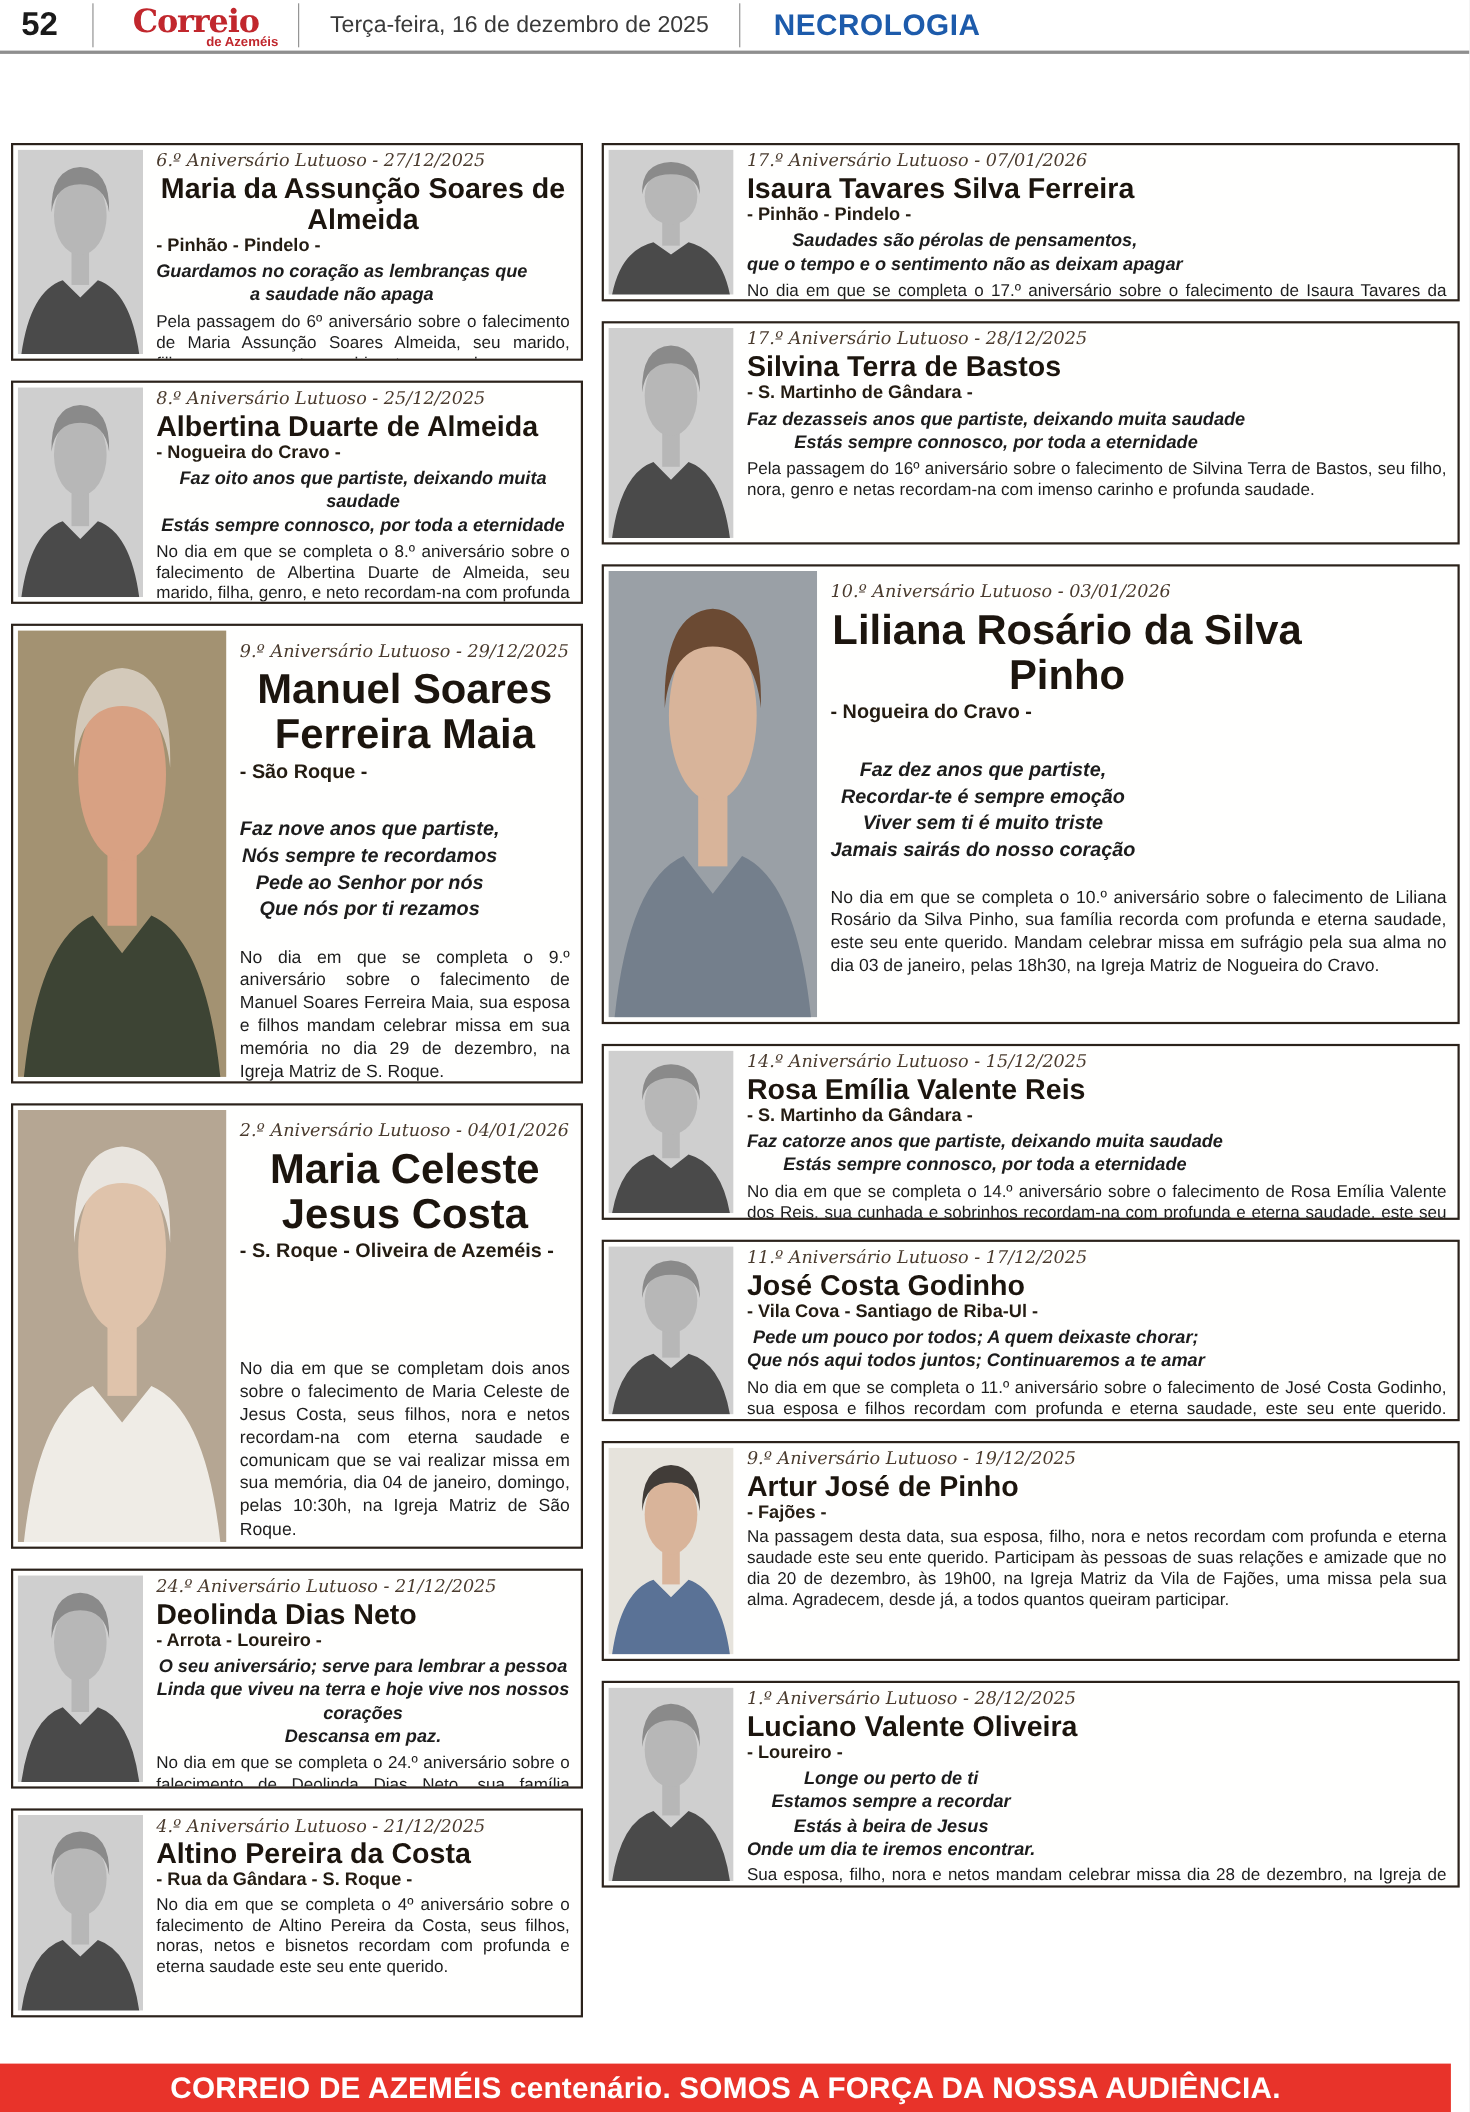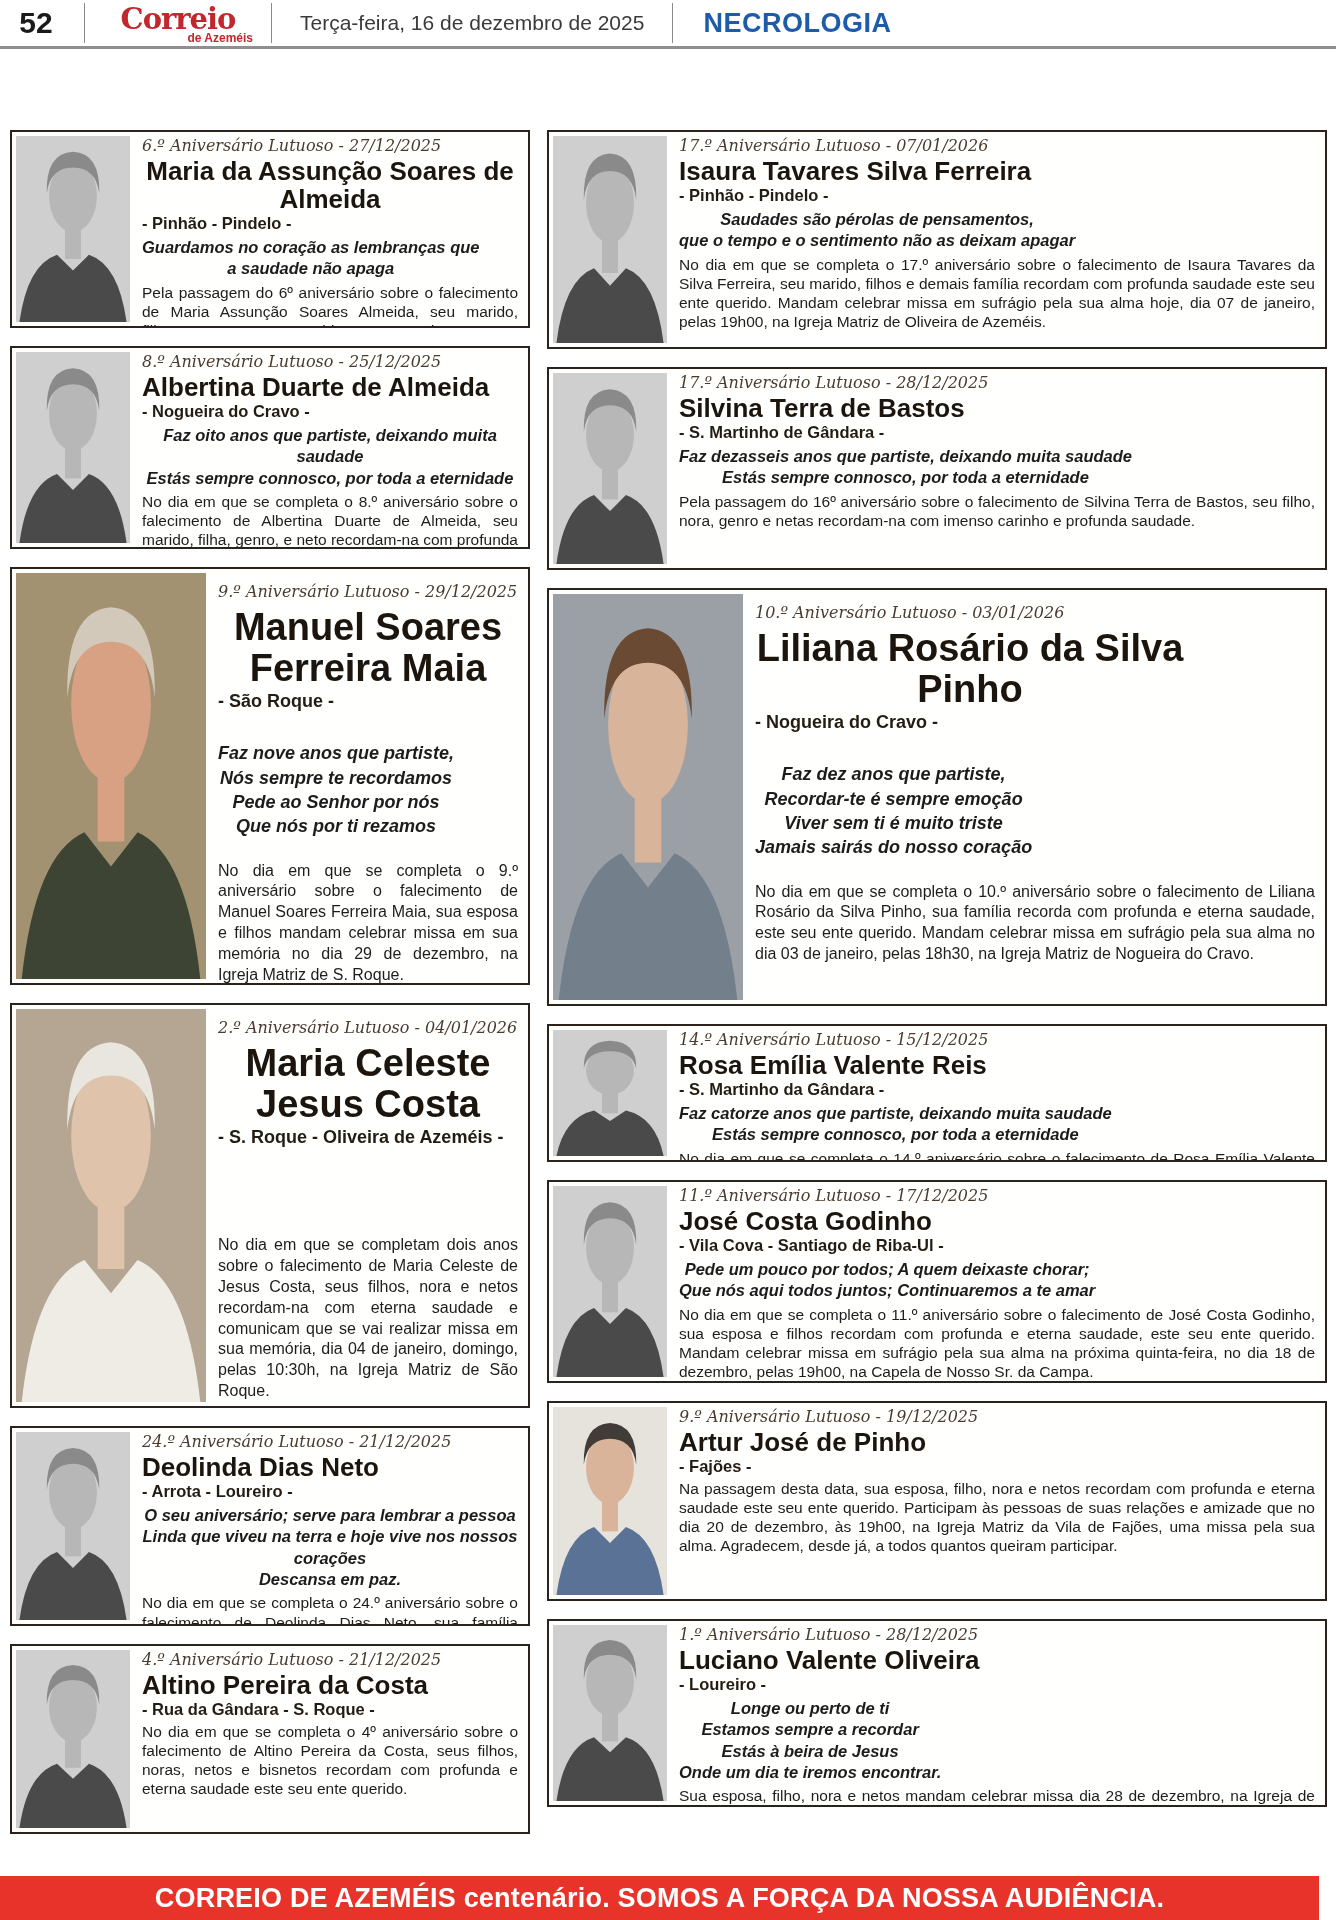--- a/index.html
+++ b/index.html
@@ -20,25 +20,25 @@
   
   .col{position:absolute;top:130px;display:flex;flex-direction:column;gap:18px;}
   .col-left{left:10px;width:520px;}
   .col-right{left:547px;width:780px;}
   .col-left  .obit:nth-child(1){height:198px}
   .col-left  .obit:nth-child(2){height:203px}
   .col-left  .obit:nth-child(3){height:418px}
   .col-left  .obit:nth-child(4){height:405px}
   .col-left  .obit:nth-child(5){height:200px}
   .col-left  .obit:nth-child(6){height:190px}
-  .col-right .obit:nth-child(1){height:219px}
+  .col-right .obit:nth-child(1){height:144px}
   .col-right .obit:nth-child(2){height:203px}
   .col-right .obit:nth-child(3){height:418px}
-  .col-right .obit:nth-child(4){height:138px}
-  .col-right .obit:nth-child(5){height:203px}
+  .col-right .obit:nth-child(4){height:160px}
+  .col-right .obit:nth-child(5){height:165px}
   .col-right .obit:nth-child(6){height:200px}
   .col-right .obit:nth-child(7){height:188px}
 
   
   .obit{border:2px solid #2b221b;background:#fffffe;display:flex;box-sizing:border-box;overflow:hidden;}
   .photo{flex:0 0 auto;width:114px;margin:4px;overflow:hidden;}
   .tall .photo{width:190px;}
   .photo svg{display:block;width:100%;height:100%;}
   .content{flex:1 1 auto;display:flex;flex-direction:column;align-items:flex-start;
            padding:5px 10px 4px 8px;min-width:0;overflow:hidden;}

